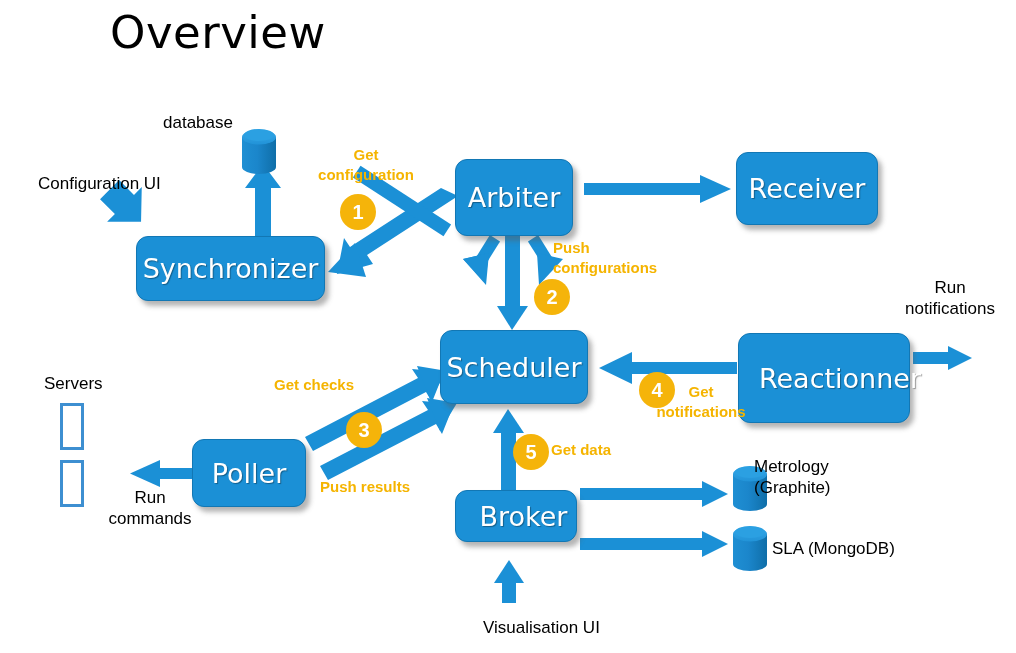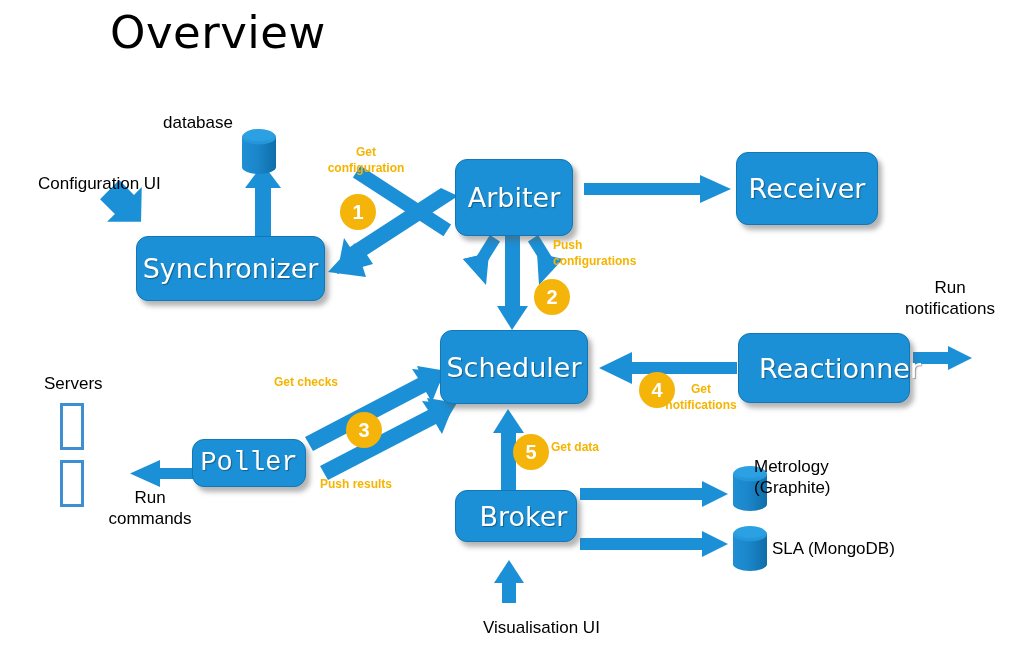--- a/index.html
+++ b/index.html
@@ -69,21 +69,21 @@
     line-height: 1.25;
     white-space: nowrap;
     z-index: 5;
   }
   .plain-label.center { text-align: center; }
 
   
   .step-label {
     position: absolute;
     font-family: "Liberation Sans", sans-serif;
-    font-size: 12px;
+    font-size: 15px;
     font-weight: bold;
     color: #f5b400;
     line-height: 1.3;
     white-space: nowrap;
     z-index: 6;
   }
   .step-label.center { text-align: center; }
 
   
   .badge {
@@ -247,25 +247,25 @@
   </div>
 
   <div class="node" style="left:736px; top:152px; width:142px; height:73px;">
     <span>Receiver</span>
   </div>
 
   <div class="node" style="left:440px; top:330px; width:148px; height:74px;">
     <span>Scheduler</span>
   </div>
 
-  <div class="node" style="left:738px; top:333px; width:172px; height:70px;padding-left:32px;">
+  <div class="node" style="left:738px; top:333px; width:172px; height:90px;padding-left:32px;">
     <span>Reactionner</span>
   </div>
 
-  <div class="node" style="left:192px; top:439px; width:114px; height:48px;font-family:Liberation Mono, monospace;">
+  <div class="node" style="left:192px; top:439px; width:114px; height:68px;">
     <span>Poller</span>
   </div>
 
   <div class="node" style="left:455px; top:490px; width:122px; height:52px;padding-left:15px;">
     <span>Broker</span>
   </div>
 
   <div class="server-rect" style="left:60px; top:403px; width:24px; height:47px;"></div>
   <div class="server-rect" style="left:60px; top:460px; width:24px; height:47px;"></div>
 

